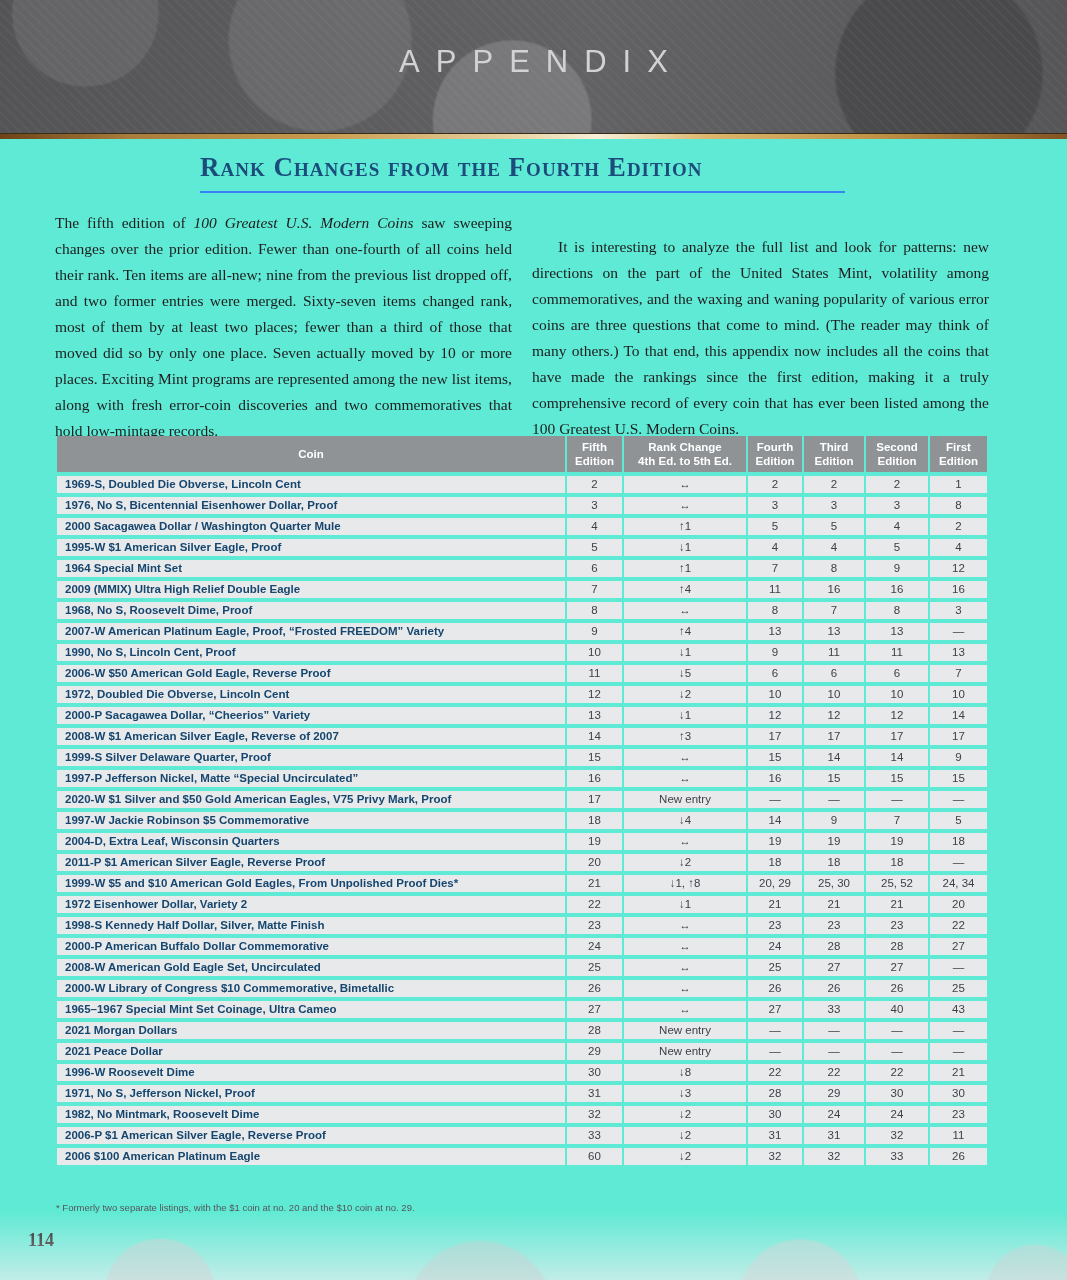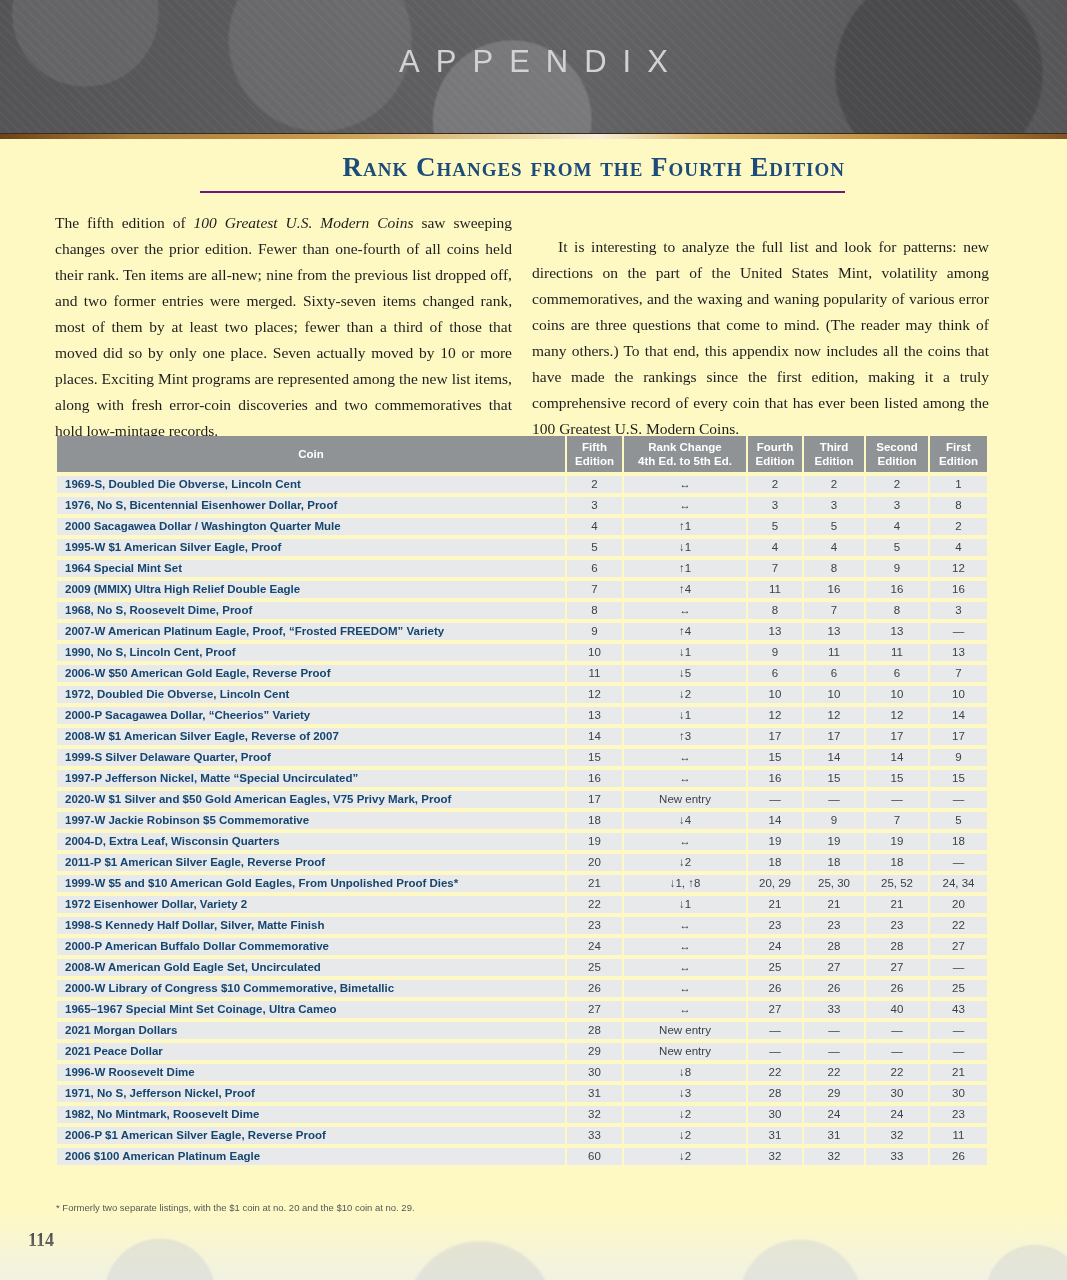--- a/index.html
+++ b/index.html
@@ -1,21 +1,21 @@
 <!DOCTYPE html>
 <html><head>
 <meta charset="utf-8">
 <style>
   * { margin: 0; padding: 0; box-sizing: border-box; }
   html, body { background: #ffffff; }
   .page {
     position: relative;
     width: 1067px;
     height: 1280px;
-    background: #fef9c3;
+    background: #5eead4;
     overflow: hidden;
     font-family: "Liberation Serif", serif;
   }
 
   
   .banner {
     position: absolute;
     top: 0; left: 0;
     width: 1067px;
     height: 133px;
@@ -55,22 +55,22 @@
       #f7efd9 56%, #dcb76e 66%, #c09245 82%, #835423 100%);
     border-top: 1px solid #3a2d18;
   }
 
   
   .section-title-wrap {
     position: absolute;
     top: 152px;
     left: 200px;
     width: 645px;
-    text-align: right;
-    border-bottom: 2px solid #701a75;
+    text-align: left;
+    border-bottom: 2px solid #3b82f6;
     padding-bottom: 8px;
   }
   .section-title {
     font-family: "Liberation Serif", serif;
     font-variant: small-caps;
     font-weight: 600;
     font-size: 27px;
     letter-spacing: 1px;
     color: #1c4c7c;
   }

